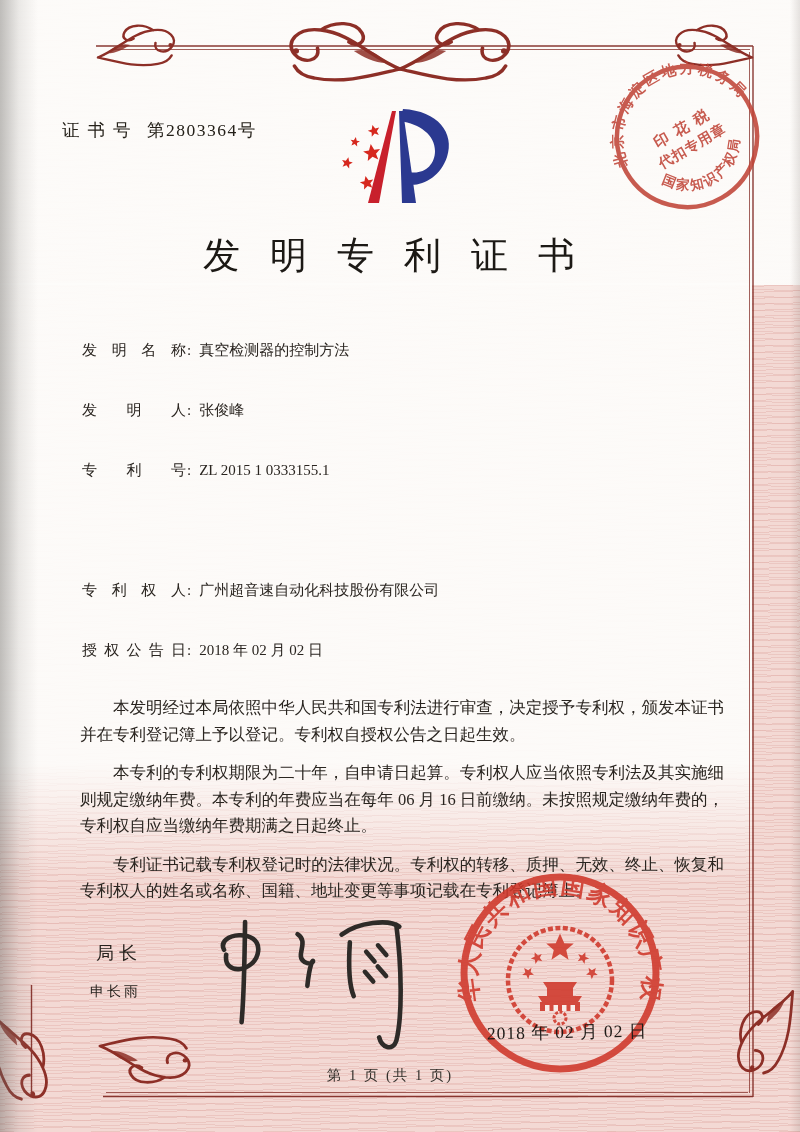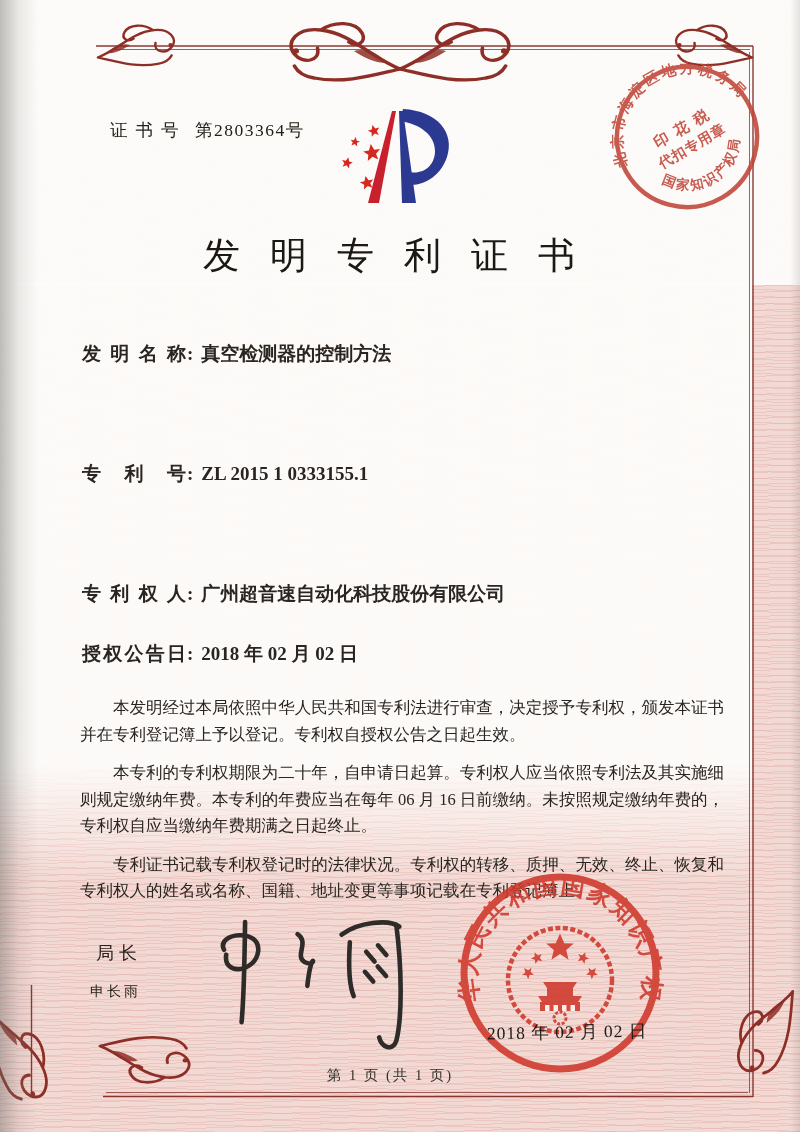--- a/index.html
+++ b/index.html
@@ -13,26 +13,26 @@
   }
   .white-top{position:absolute;left:0;top:0;width:800px;height:285px;
     background:linear-gradient(180deg,rgba(253,252,250,0.97),rgba(253,252,250,0.96));}
   .white-main{position:absolute;left:0;top:283px;width:752px;height:600px;
     background:linear-gradient(180deg,rgba(253,252,250,0.96) 0%,rgba(253,252,250,0.95) 80%,rgba(253,252,250,0) 100%);}
   .scan-shadow-left{position:absolute;left:0;top:0;width:38px;height:1132px;
     background:linear-gradient(90deg,rgba(104,102,98,0.42),rgba(140,138,134,0.16) 50%,rgba(150,148,144,0) 100%);}
   .scan-shadow-right{position:absolute;right:0;top:0;width:10px;height:1132px;
     background:linear-gradient(270deg,rgba(120,110,105,0.18),rgba(120,110,105,0) 100%);}
   svg{position:absolute;overflow:visible;}
-  .certno{position:absolute;left:62px;top:118px;font-size:17.5px;white-space:nowrap;margin-left:48px;}
+  .certno{position:absolute;left:62px;top:118px;font-size:17.5px;white-space:nowrap;}
   .certno .lab{letter-spacing:8px;margin-right:4px;}
   .certno .val{letter-spacing:1.5px;}
   .title{position:absolute;left:4px;top:231px;width:800px;text-align:center;
     font-size:37px;font-weight:normal;letter-spacing:30px;white-space:nowrap;color:#1c1915;}
-  .frow{position:absolute;left:82px;font-size:19px;white-space:nowrap;color:#2a2520;font-weight:bold;}
+  .frow{position:absolute;left:82px;font-size:15px;white-space:nowrap;color:#2a2520;}
   .flabel{display:inline-block;width:104px;text-align:justify;text-align-last:justify;}
   .fcolon{display:inline-block;margin:0 8px 0 1px;}
   .fr0{top:341px}.fr1{top:401px}.fr2{top:461px}.fr3{top:521px}.fr4{top:581px}.fr5{top:641px}
   .paras{position:absolute;left:80px;top:683px;width:644px;}
   .paras p{margin:12px 0 7px 0;font-size:16.5px;line-height:26.5px;text-indent:2em;
     text-align:justify;color:#2a2520;}
   .officer-title{position:absolute;left:96px;top:941px;font-size:18px;letter-spacing:5px;color:#26221d;}
   .officer-name{position:absolute;left:90px;top:983px;font-size:14px;letter-spacing:3px;color:#26221d;}
   .seal-date{position:absolute;left:487px;top:1020px;font-size:17.5px;letter-spacing:1px;
     color:#1e1b17;transform:rotate(-1deg);white-space:nowrap;}
@@ -112,20 +112,23 @@
   <div class="certno">
     <span class="lab">证书号</span>
     <span class="val">第2803364号</span>
   </div>
 
   <div class="title">发明专利证书</div>
 
   <div class="frow fr0">
     <span class="flabel">发明名称</span><span class="fcolon">:</span><span class="fvalue">真空检测器的控制方法</span>
   </div>
+  <div class="frow fr1">
+    <span class="flabel">发明人</span><span class="fcolon">:</span><span class="fvalue">张俊峰</span>
+  </div>
   <div class="frow fr2">
     <span class="flabel">专利号</span><span class="fcolon">:</span><span class="fvalue">ZL 2015 1 0333155.1</span>
   </div>
   <div class="frow fr4">
     <span class="flabel">专利权人</span><span class="fcolon">:</span><span class="fvalue">广州超音速自动化科技股份有限公司</span>
   </div>
   <div class="frow fr5">
     <span class="flabel">授权公告日</span><span class="fcolon">:</span><span class="fvalue">2018 年 02 月 02 日</span>
   </div>
 

